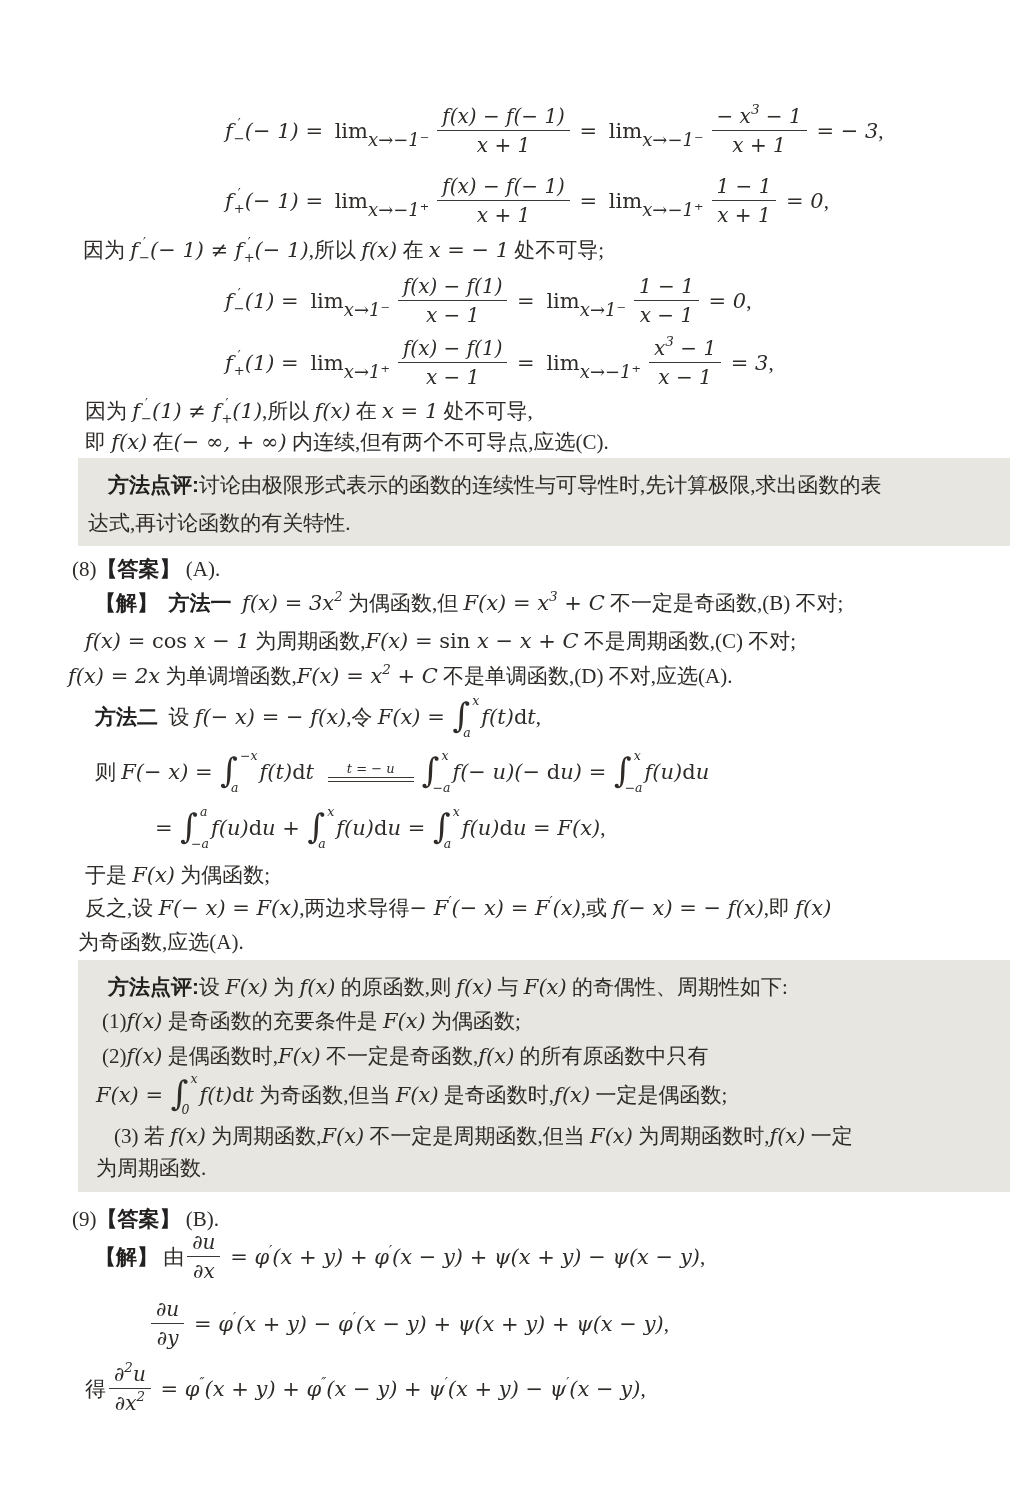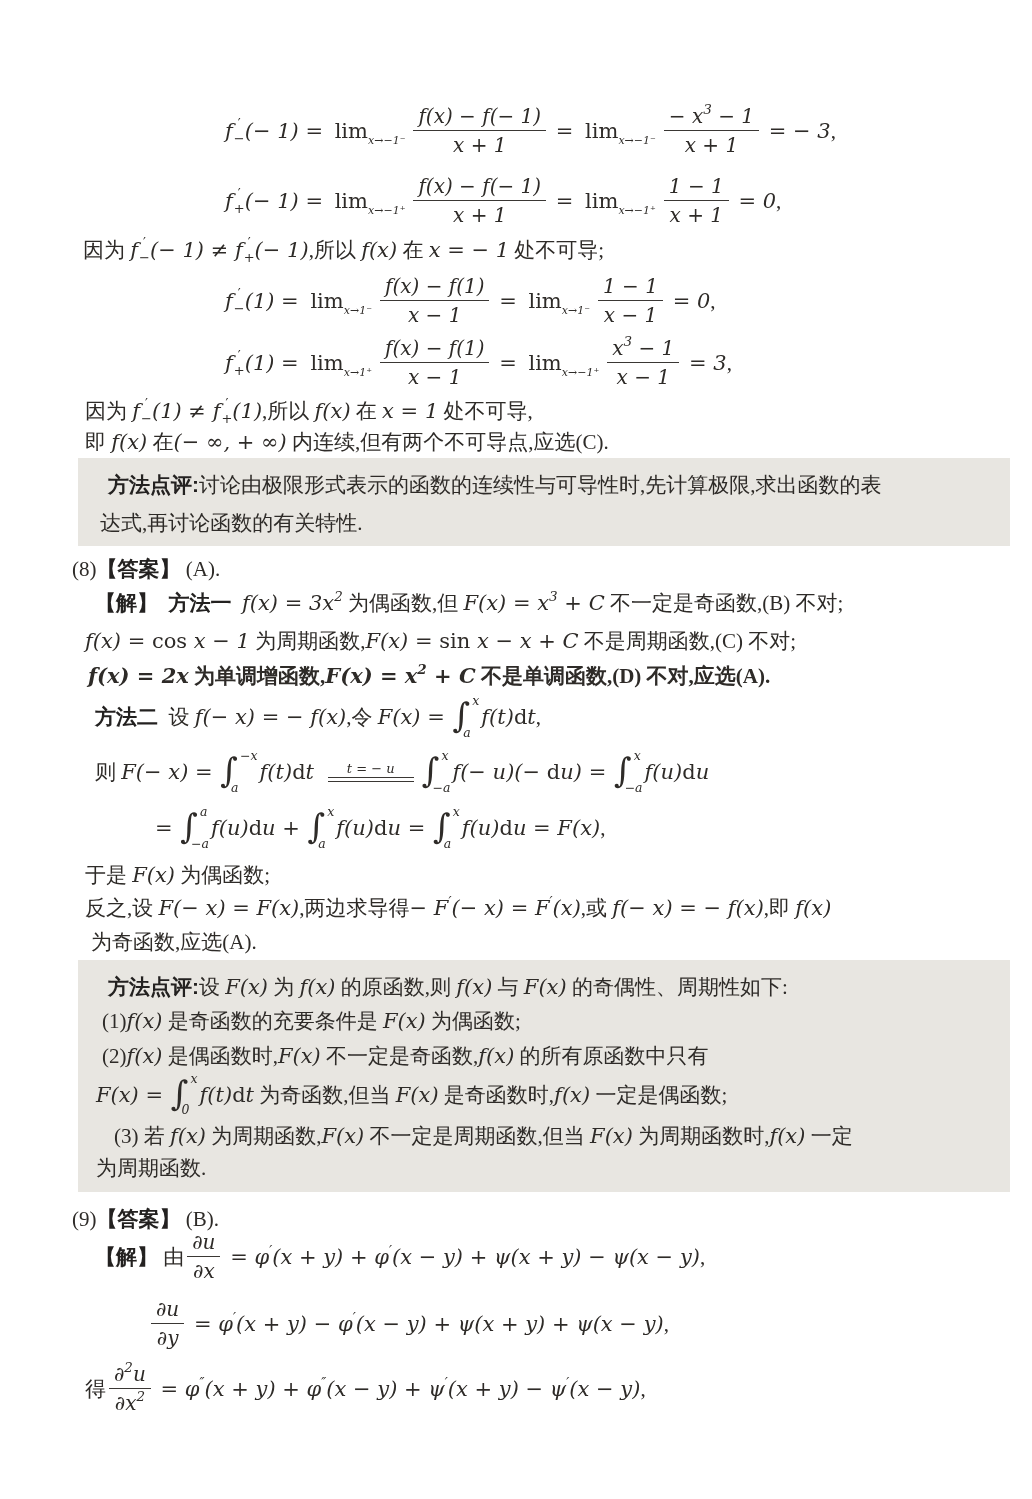--- a/index.html
+++ b/index.html
@@ -18,21 +18,21 @@
   .m{font-family:"DejaVu Serif",serif;font-style:italic;}
   .r{font-family:"DejaVu Serif",serif;font-style:normal;}
   .b{font-family:"Liberation Sans",sans-serif;font-weight:700;color:#232120;}
   .sup{font-size:13.5px;font-family:"DejaVu Serif",serif;font-style:italic;transform:translateY(-7px);}
   .fr{display:inline-flex;flex-direction:column;align-items:center;margin:0 3px;}
   .fn,.fd{display:flex;align-items:center;justify-content:center;padding:2px 5px;font-size:20px;}
   .fn{border-bottom:1.5px solid #3a3734;padding-bottom:1px;}
   .fd{padding-top:2px;}
   .lim{display:inline-flex;flex-direction:row;align-items:center;margin:0 5px;}
   .limw{font-family:"DejaVu Serif",serif;font-style:normal;font-size:21px;line-height:1;}
-  .lims{font-family:"DejaVu Serif",serif;font-style:italic;font-size:11px;line-height:1;margin-top:18px;}
+  .lims{font-family:"DejaVu Serif",serif;font-style:italic;font-size:18px;line-height:1;margin-top:18px;}
   .int{display:inline-flex;align-items:center;margin:0 2px 0 1px;}
   .isym{font-family:"DejaVu Serif",serif;font-style:normal;font-size:34px;line-height:0.95;transform:translateY(-2px);}
   .ib{display:flex;flex-direction:column;justify-content:space-between;height:44px;
       font-size:12.5px;font-family:"DejaVu Serif",serif;font-style:italic;line-height:1;}
   .ihi{margin-left:2px;}
   .ilo{margin-left:-7px;}
   .ss{display:inline-flex;align-items:center;}
   .ssb{font-family:"DejaVu Serif",serif;font-style:italic;}
   .sst{display:flex;flex-direction:column;align-items:center;font-size:13px;line-height:1;
        font-family:"DejaVu Serif",serif;font-style:normal;margin-left:1px;}
@@ -48,32 +48,32 @@
 <div id="doc" style="background: rgb(255, 255, 255); color: rgb(46, 43, 40);">
     <div class="line" style="top: 102px; left: 225px;"><span class="ss"><span class="ssb">f</span><span class="sst"><span class="p">′</span><span class="q">−</span></span></span><span class="m">(− 1) = </span><span class="lim"><span class="limw">lim</span><span class="lims">x→−1⁻</span></span><span class="fr"><span class="fn"><span class="m">f(x) − f(− 1)</span></span><span class="fd"><span class="m">x + 1</span></span></span><span class="m"> = </span><span class="lim"><span class="limw">lim</span><span class="lims">x→−1⁻</span></span><span class="fr"><span class="fn"><span class="m">− x</span><span class="sup">3</span><span class="m"> − 1</span></span><span class="fd"><span class="m">x + 1</span></span></span><span class="m"> = − 3</span><span class="t">,</span></div>
     <div class="line" style="top: 172px; left: 225px;"><span class="ss"><span class="ssb">f</span><span class="sst"><span class="p">′</span><span class="q">+</span></span></span><span class="m">(− 1) = </span><span class="lim"><span class="limw">lim</span><span class="lims">x→−1⁺</span></span><span class="fr"><span class="fn"><span class="m">f(x) − f(− 1)</span></span><span class="fd"><span class="m">x + 1</span></span></span><span class="m"> = </span><span class="lim"><span class="limw">lim</span><span class="lims">x→−1⁺</span></span><span class="fr"><span class="fn"><span class="m">1 − 1</span></span><span class="fd"><span class="m">x + 1</span></span></span><span class="m"> = 0</span><span class="t">,</span></div>
     <div class="line" style="top: 236px; left: 83px;"><span class="t">因为 </span><span class="ss"><span class="ssb">f</span><span class="sst"><span class="p">′</span><span class="q">−</span></span></span><span class="m">(− 1) ≠ </span><span class="ss"><span class="ssb">f</span><span class="sst"><span class="p">′</span><span class="q">+</span></span></span><span class="m">(− 1)</span><span class="t">,所以 </span><span class="m">f(x)</span><span class="t"> 在 </span><span class="m">x = − 1</span><span class="t"> 处不可导;</span></div>
     <div class="line" style="top: 272px; left: 225px;"><span class="ss"><span class="ssb">f</span><span class="sst"><span class="p">′</span><span class="q">−</span></span></span><span class="m">(1) = </span><span class="lim"><span class="limw">lim</span><span class="lims">x→1⁻</span></span><span class="fr"><span class="fn"><span class="m">f(x) − f(1)</span></span><span class="fd"><span class="m">x − 1</span></span></span><span class="m"> = </span><span class="lim"><span class="limw">lim</span><span class="lims">x→1⁻</span></span><span class="fr"><span class="fn"><span class="m">1 − 1</span></span><span class="fd"><span class="m">x − 1</span></span></span><span class="m"> = 0</span><span class="t">,</span></div>
     <div class="line" style="top: 334px; left: 225px;"><span class="ss"><span class="ssb">f</span><span class="sst"><span class="p">′</span><span class="q">+</span></span></span><span class="m">(1) = </span><span class="lim"><span class="limw">lim</span><span class="lims">x→1⁺</span></span><span class="fr"><span class="fn"><span class="m">f(x) − f(1)</span></span><span class="fd"><span class="m">x − 1</span></span></span><span class="m"> = </span><span class="lim"><span class="limw">lim</span><span class="lims">x→−1⁺</span></span><span class="fr"><span class="fn"><span class="m">x</span><span class="sup">3</span><span class="m"> − 1</span></span><span class="fd"><span class="m">x − 1</span></span></span><span class="m"> = 3</span><span class="t">,</span></div>
     <div class="line" style="top: 397px; left: 85px;"><span class="t">因为 </span><span class="ss"><span class="ssb">f</span><span class="sst"><span class="p">′</span><span class="q">−</span></span></span><span class="m">(1) ≠ </span><span class="ss"><span class="ssb">f</span><span class="sst"><span class="p">′</span><span class="q">+</span></span></span><span class="m">(1)</span><span class="t">,所以 </span><span class="m">f(x)</span><span class="t"> 在 </span><span class="m">x = 1</span><span class="t"> 处不可导,</span></div>
     <div class="line" style="top: 429px; left: 85px;"><span class="t">即 </span><span class="m">f(x)</span><span class="t"> 在</span><span class="m">(− ∞, + ∞)</span><span class="t"> 内连续,但有两个不可导点,应选(C).</span></div>
     <div class="box" style="top: 458px; left: 78px; width: 932px; height: 88px; background: rgb(232, 230, 225);">
       <div class="line inner" style="margin-left: 20px; margin-top: 0px;"><span class="b">方法点评:</span><span class="t">讨论由极限形式表示的函数的连续性与可导性时,先计算极限,求出函数的表</span></div>
-      <div class="line inner" style="margin-left: 12px; margin-top: 12px; text-align: right;"><span class="t">达式,再讨论函数的有关特性.</span></div>
+      <div class="line inner" style="margin-left: 0px; margin-top: 12px; text-align: right;"><span class="t">达式,再讨论函数的有关特性.</span></div>
     </div>
     <div class="line" style="top: 556px; left: 72px;"><span class="t">(8)</span><span class="b">【答案】</span><span class="t"> (A).</span></div>
     <div class="line" style="top: 590px; left: 95px;"><span class="b">【解】</span><span class="t">  </span><span class="b">方法一</span><span class="t">  </span><span class="m">f(x) = 3x</span><span class="sup">2</span><span class="t"> 为偶函数,但 </span><span class="m">F(x) = x</span><span class="sup">3</span><span class="m"> + C</span><span class="t"> 不一定是奇函数,(B) 不对;</span></div>
     <div class="line" style="top: 628px; left: 85px;"><span class="m">f(x) = </span><span class="r">cos </span><span class="m">x − 1</span><span class="t"> 为周期函数,</span><span class="m">F(x) = </span><span class="r">sin </span><span class="m">x − x + C</span><span class="t"> 不是周期函数,(C) 不对;</span></div>
-    <div class="line" style="top: 663px; left: 88px; font-weight: bold;"><span class="m">f(x) = 2x</span><span class="t"> 为单调增函数,</span><span class="m">F(x) = x</span><span class="sup">2</span><span class="m"> + C</span><span class="t"> 不是单调函数,(D) 不对,应选(A).</span></div>
+    <div class="line" style="top: 663px; left: 68px;"><span class="m">f(x) = 2x</span><span class="t"> 为单调增函数,</span><span class="m">F(x) = x</span><span class="sup">2</span><span class="m"> + C</span><span class="t"> 不是单调函数,(D) 不对,应选(A).</span></div>
     <div class="line" style="top: 695px; left: 95px;"><span class="b">方法二</span><span class="t">  设 </span><span class="m">f(− x) = − f(x)</span><span class="t">,令 </span><span class="m">F(x) = </span><span class="int"><span class="isym">∫</span><span class="ib"><span class="ihi">x</span><span class="ilo">a</span></span></span><span class="m">f(t)</span><span class="r">d</span><span class="m">t</span><span class="t">,</span></div>
     <div class="line" style="top: 750px; left: 95px;"><span class="t">则 </span><span class="m">F(− x) = </span><span class="int"><span class="isym">∫</span><span class="ib"><span class="ihi">−x</span><span class="ilo">a</span></span></span><span class="m">f(t)</span><span class="r">d</span><span class="m">t </span><span class="xeq"><span class="xqt">t = − u</span><span class="xqb"></span></span><span class="int"><span class="isym">∫</span><span class="ib"><span class="ihi">x</span><span class="ilo">−a</span></span></span><span class="m">f(− u)(− </span><span class="r">d</span><span class="m">u) = </span><span class="int"><span class="isym">∫</span><span class="ib"><span class="ihi">x</span><span class="ilo">−a</span></span></span><span class="m">f(u)</span><span class="r">d</span><span class="m">u</span></div>
     <div class="line" style="top: 806px; left: 155px;"><span class="m">= </span><span class="int"><span class="isym">∫</span><span class="ib"><span class="ihi">a</span><span class="ilo">−a</span></span></span><span class="m">f(u)</span><span class="r">d</span><span class="m">u + </span><span class="int"><span class="isym">∫</span><span class="ib"><span class="ihi">x</span><span class="ilo">a</span></span></span><span class="m">f(u)</span><span class="r">d</span><span class="m">u = </span><span class="int"><span class="isym">∫</span><span class="ib"><span class="ihi">x</span><span class="ilo">a</span></span></span><span class="m">f(u)</span><span class="r">d</span><span class="m">u = F(x)</span><span class="t">,</span></div>
     <div class="line" style="top: 862px; left: 85px;"><span class="t">于是 </span><span class="m">F(x)</span><span class="t"> 为偶函数;</span></div>
     <div class="line" style="top: 895px; left: 85px;"><span class="t">反之,设 </span><span class="m">F(− x) = F(x)</span><span class="t">,两边求导得</span><span class="m">− F</span><span class="sup">′</span><span class="m">(− x) = F</span><span class="sup">′</span><span class="m">(x)</span><span class="t">,或 </span><span class="m">f(− x) = − f(x)</span><span class="t">,即 </span><span class="m">f(x)</span></div>
-    <div class="line" style="top: 929px; left: 91px; align-items: center;"><span class="t">为奇函数,应选(A).</span></div>
+    <div class="line" style="top: 929px; left: 78px; align-items: center;"><span class="t">为奇函数,应选(A).</span></div>
     <div class="box" style="top: 960px; left: 78px; width: 932px; height: 232px; background: rgb(232, 230, 225);">
       <div class="line inner" style="margin-left: 20px; margin-top: 0px;"><span class="b">方法点评:</span><span class="t">设 </span><span class="m">F(x)</span><span class="t"> 为 </span><span class="m">f(x)</span><span class="t"> 的原函数,则 </span><span class="m">f(x)</span><span class="t"> 与 </span><span class="m">F(x)</span><span class="t"> 的奇偶性、周期性如下:</span></div>
       <div class="line inner" style="margin-left: 14px; margin-top: 8px;"><span class="t">(1)</span><span class="m">f(x)</span><span class="t"> 是奇函数的充要条件是 </span><span class="m">F(x)</span><span class="t"> 为偶函数;</span></div>
       <div class="line inner" style="margin-left: 14px; margin-top: 8px;"><span class="t">(2)</span><span class="m">f(x)</span><span class="t"> 是偶函数时,</span><span class="m">F(x)</span><span class="t"> 不一定是奇函数,</span><span class="m">f(x)</span><span class="t"> 的所有原函数中只有</span></div>
       <div class="line inner" style="margin-left: 8px; margin-top: 4px;"><span class="m">F(x) = </span><span class="int"><span class="isym">∫</span><span class="ib"><span class="ihi">x</span><span class="ilo">0</span></span></span><span class="m">f(t)</span><span class="r">d</span><span class="m">t</span><span class="t"> 为奇函数,但当 </span><span class="m">F(x)</span><span class="t"> 是奇函数时,</span><span class="m">f(x)</span><span class="t"> 一定是偶函数;</span></div>
       <div class="line inner" style="margin-left: 26px; margin-top: 6px;"><span class="t">(3) 若 </span><span class="m">f(x)</span><span class="t"> 为周期函数,</span><span class="m">F(x)</span><span class="t"> 不一定是周期函数,但当 </span><span class="m">F(x)</span><span class="t"> 为周期函数时,</span><span class="m">f(x)</span><span class="t"> 一定</span></div>
       <div class="line inner" style="margin-left: 8px; margin-top: 6px;"><span class="t">为周期函数.</span></div>
     </div>
     <div class="line" style="top: 1206px; left: 72px;"><span class="t">(9)</span><span class="b">【答案】</span><span class="t"> (B).</span></div>
     <div class="line" style="top: 1228px; left: 95px;"><span class="b">【解】</span><span class="t"> 由</span><span class="fr"><span class="fn"><span class="m">∂u</span></span><span class="fd"><span class="m">∂x</span></span></span><span class="m"> = φ</span><span class="sup">′</span><span class="m">(x + y) + φ</span><span class="sup">′</span><span class="m">(x − y) + ψ(x + y) − ψ(x − y)</span><span class="t">,</span></div>

